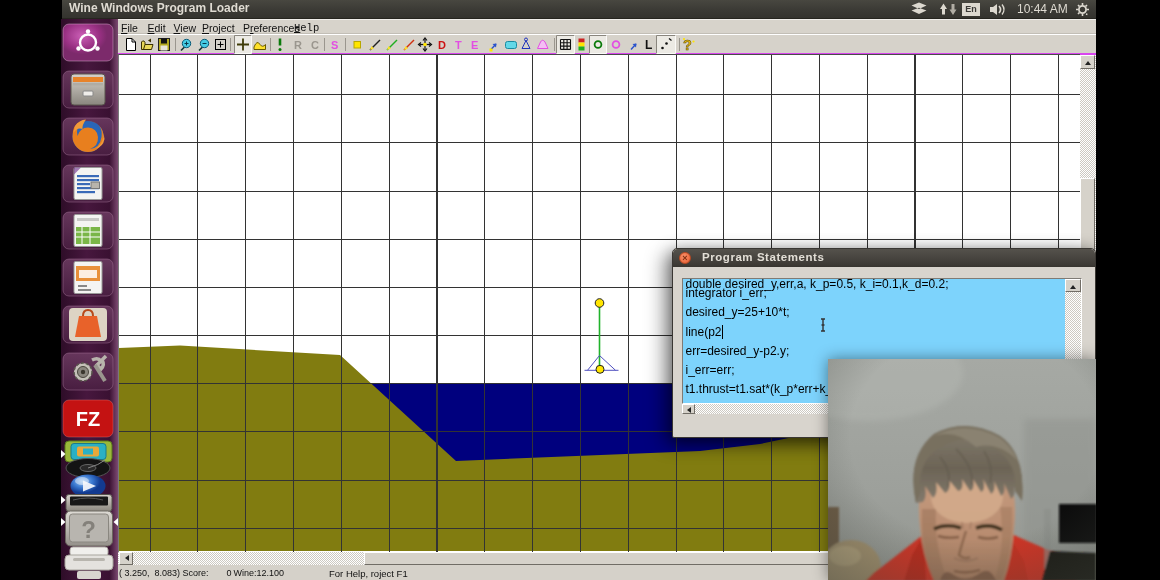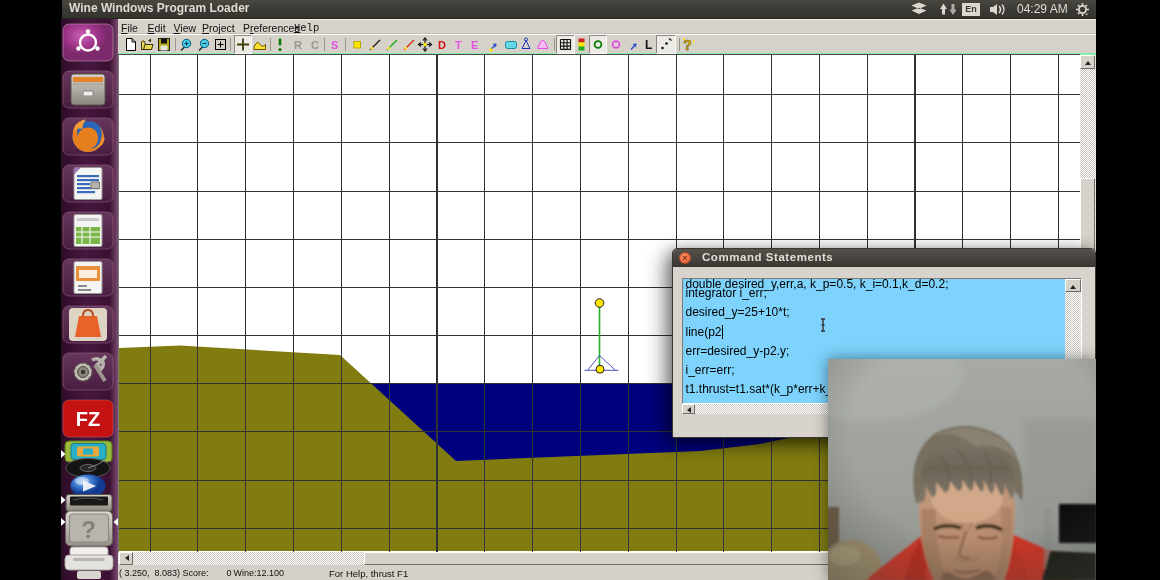--- a/index.html
+++ b/index.html
@@ -20,21 +20,21 @@
       <path d="M29,9 L32.5,3.5 L36,9 L34,9 L34,14.5 L31,14.5 L31,9 Z" fill="#dcd8cf"></path>
       <path d="M38.5,9.5 L42,15 L45.5,9.5 L43.5,9.5 L43.5,4 L40.5,4 L40.5,9.5 Z" fill="#b0aca3"></path>
     </svg>
     <div class="abs" style="left:900px;top:3px;width:18px;height:13px;background:#dcd8cf;border-radius:0;
          font-size:9px;font-weight:bold;color:#3a3936;text-align:center;line-height:13px;">En</div>
     <svg class="abs" style="left:926px;top:2px;" width="22" height="15" viewBox="0 0 22 15">
       <path d="M2,5 L5,5 L9,2 L9,13 L5,10 L2,10 Z" fill="#dcd8cf"></path>
       <path d="M11,4 Q14,7.5 11,11" stroke="#dcd8cf" stroke-width="1.6" fill="none"></path>
       <path d="M14,2.5 Q18,7.5 14,12.5" stroke="#dcd8cf" stroke-width="1.4" fill="none"></path>
     </svg>
-    <div class="abs" style="left:955px;top:2px;font-size:12px;color:#dfdbd2;">04:29 AM</div>
+    <div class="abs" style="left:955px;top:2px;font-size:12px;color:#dfdbd2;">10:44 AM</div>
     <svg class="abs" style="left:1013px;top:2px;" width="15" height="15" viewBox="0 0 15 15">
       <g stroke="#dcd8cf" stroke-width="1.8" fill="none">
         <circle cx="7.5" cy="7.5" r="3.6"></circle>
         <path d="M7.5,1 L7.5,3 M7.5,12 L7.5,14 M1,7.5 L3,7.5 M12,7.5 L14,7.5 M3,3 L4.4,4.4 M11,12 L12.4,12.4 M12,3 L10.6,4.4 M3,12 L4.4,10.6" stroke-width="1.6"></path>
       </g>
       <rect x="6.3" y="5.5" width="2.4" height="4" fill="#3b3a35"></rect>
     </svg>
   </div>
 
   <div class="abs" id="launcher" style="left:61px;top:19px;width:57px;height:561px;
@@ -155,21 +155,21 @@
     <rect x="12" y="539" width="32" height="3" rx="1.5" fill="#b8b5ae"></rect>
     <rect x="16" y="552" width="24" height="8" rx="2" fill="#d8d5cf"></rect>
 
     <path d="M0,431 L4.5,435 L0,439 Z" fill="#fff"></path>
     <path d="M0,477 L4.5,481 L0,485 Z" fill="#fff"></path>
     <path d="M0,499 L4.5,503 L0,507 Z" fill="#fff"></path>
     <path d="M57,499 L52.5,503 L57,507 Z" fill="#fff"></path>
   </svg>
   </div>
 
-  <div class="abs" id="app" style="left:118px;top:19px;width:978px;height:561px;background:#86efac;">
+  <div class="abs" id="app" style="left:118px;top:19px;width:978px;height:561px;background:#d946ef;">
 
     <div class="abs" style="left:0;top:0;width:978px;height:15px;background:#d7d3cb;border-top:1px solid #efedea;border-bottom:1px solid #c2beb6;box-sizing:border-box;
          font-size:10.5px;color:#111;">
       <span class="abs" style="left:3px;top:2px;"><u>F</u>ile</span>
       <span class="abs" style="left:29.5px;top:2px;"><u>E</u>dit</span>
       <span class="abs" style="left:55.5px;top:2px;"><u>V</u>iew</span>
       <span class="abs" style="left:84px;top:2px;text-align:center;"><u>P</u>roject</span>
       <span class="abs" style="left:125px;top:2px;">P<u>r</u>eferences</span>
       <span class="abs" style="left:176px;top:2px;font-family:Liberation Mono, monospace;"><u>H</u>elp</span>
     </div>
@@ -309,33 +309,33 @@
       <div class="abs" style="left:1px;top:0;width:14px;height:13px;background:#d6d2ca;border:1px solid;border-color:#fff #716d66 #716d66 #fff;box-sizing:border-box;">
         <div style="width:0;height:0;border:3.5px solid transparent;border-right:4.5px solid #222;margin:2.5px 0 0 2px;"></div>
       </div>
       <div class="abs" style="left:246px;top:0;width:720px;height:13px;background:#d6d2ca;border:1px solid;border-color:#fff #716d66 #716d66 #fff;box-sizing:border-box;"></div>
     </div>
 
     <div class="abs" style="left:0;top:545.5px;width:978px;height:29px;background:#d5d1c9;font-size:9px;color:#111;">
       <span class="abs" style="left:1px;top:3.5px;">( 3.250,&nbsp; 8.083) Score:</span>
       <span class="abs" style="left:108.5px;top:3.5px;">0</span>
       <span class="abs" style="left:115.5px;top:3.5px;">Wine:12.100</span>
-      <span class="abs" style="left:211px;top:3px;font-size:9.5px;">For Help, thrust F1</span>
+      <span class="abs" style="left:211px;top:3px;font-size:9.5px;">For Help, roject F1</span>
     </div>
   </div>
 
   <div class="abs" id="cmdwin" style="left:672px;top:248px;width:424px;height:190px;background:#d8d4cd;
        border:1px solid #3a3733;border-radius:5px 5px 2px 2px;box-sizing:border-box;
        box-shadow:0 4px 16px rgba(0,0,0,.5), -9px 6px 20px rgba(0,0,0,.33);">
     <div class="abs" style="left:0;top:0;width:100%;height:18px;border-radius:4.5px 4.5px 0 0;
          background:linear-gradient(#55524c,#3e3b36 85%,#37342f);">
       <div class="abs" style="left:6px;top:2.5px;width:12px;height:12px;border-radius:50%;
            background:radial-gradient(circle at 40% 35%,#f6906a,#ef7146 60%,#d8572c);border:1px solid #b64a24;box-sizing:border-box;
            color:#7e2d10;font-size:9px;font-weight:bold;text-align:center;line-height:10px;">×</div>
-      <div class="abs" style="left:29px;top:2px;font-size:11.5px;font-weight:bold;color:#e2ded6;letter-spacing:.55px;">Command Statements</div>
+      <div class="abs" style="left:29px;top:2px;font-size:11.5px;font-weight:bold;color:#e2ded6;letter-spacing:.55px;">Program Statements</div>
     </div>
 
     <div class="abs" style="left:9px;top:29px;width:400px;height:126px;background:#7dd3fc;
          border:1px solid;border-color:#7f7b75 #fff #fff #7f7b75;box-sizing:border-box;
          font-size:12px;line-height:9.63px;color:#000;white-space:pre;overflow:hidden;padding:0.5px 0 0 2.5px;">double desired_y,err,a, k_p=0.5, k_i=0.1,k_d=0.2;
 integrator i_err;
 
 desired_y=25+10*t;
 
 line(p2<span style="border-left:1px solid #000;"></span>

